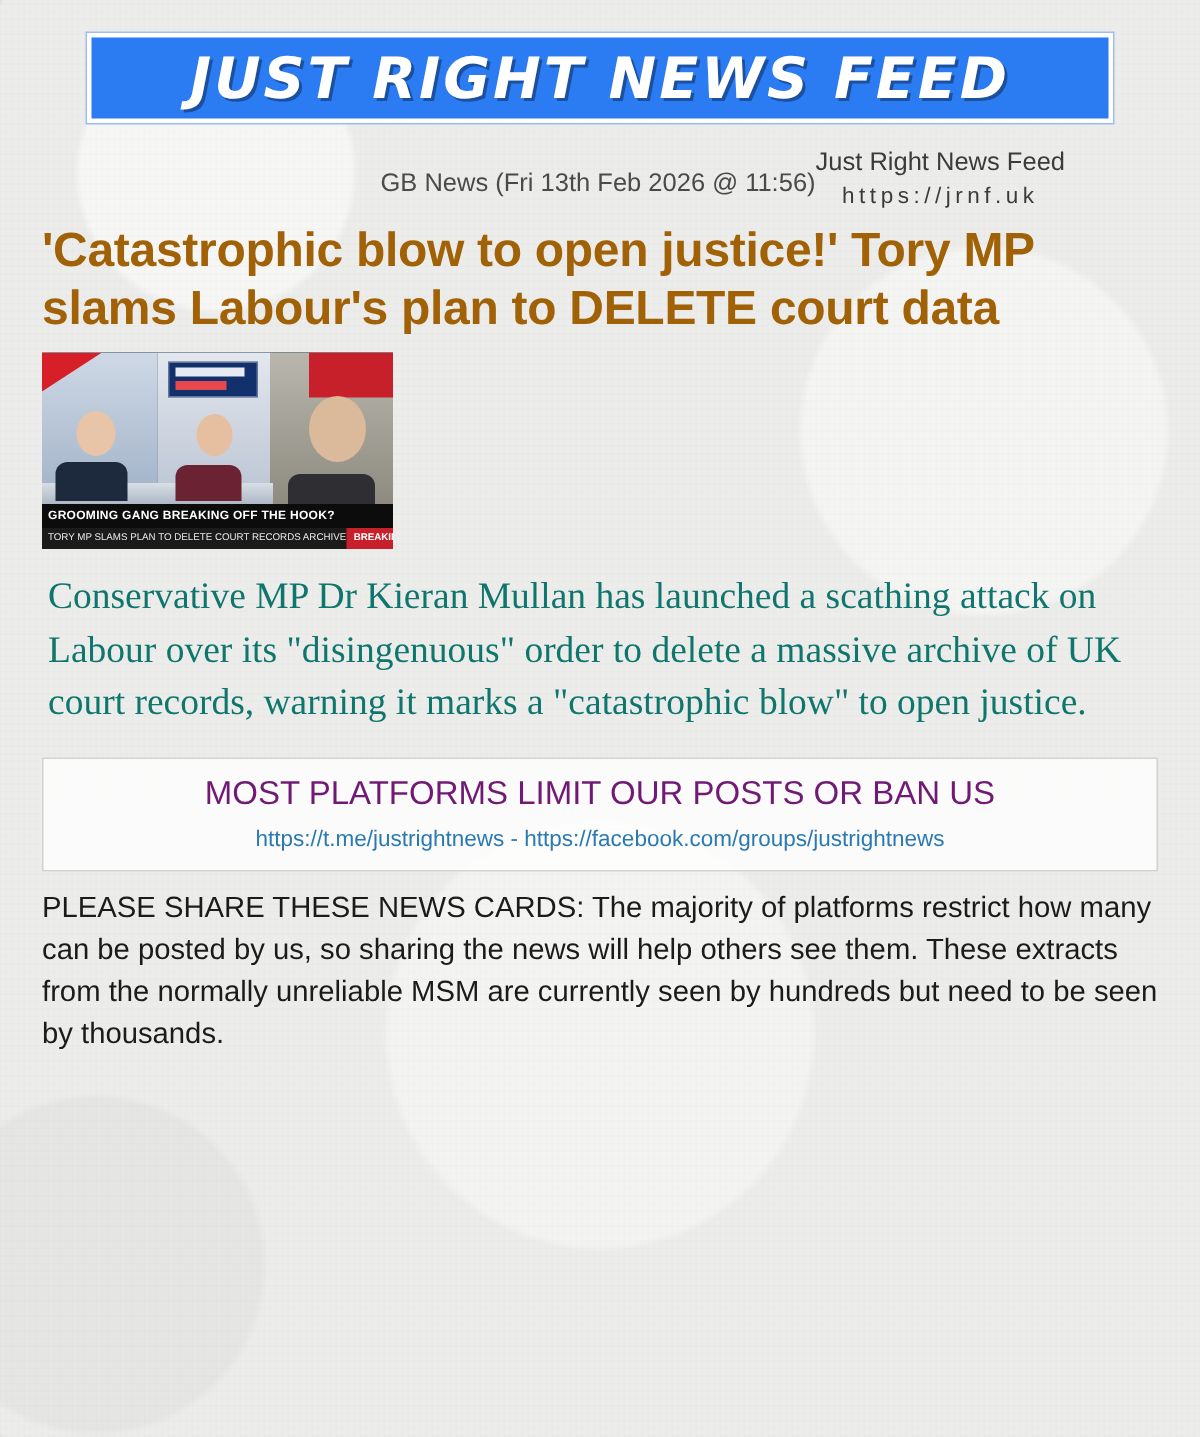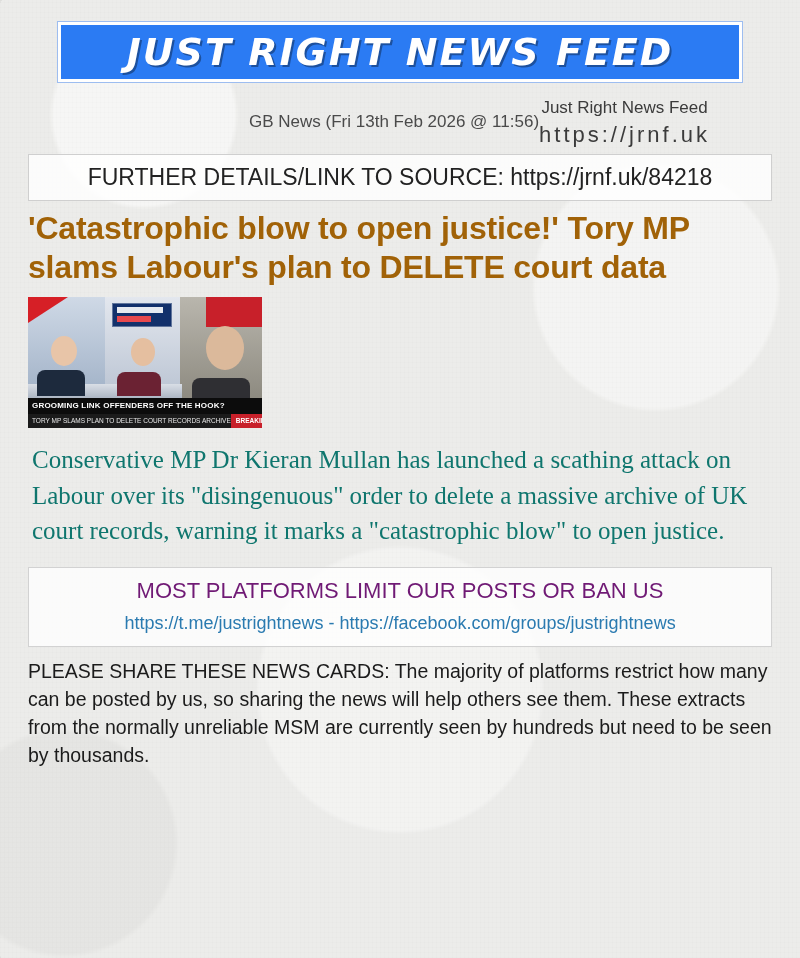--- a/index.html
+++ b/index.html
@@ -94,21 +94,21 @@
   .brand-block {
     text-align: center;
     padding-right: 60px;
   }
   .brand-name {
     font-size: 17px;
     color: #3b3b3b;
     margin-bottom: 4px;
   }
   .brand-url {
-    font-size: 22px;
+    font-size: 15px;
     color: #3b3b3b;
     letter-spacing: 3px;
   }
 
   
   .source-bar {
     margin: 6px 0 4px 0;
     background: rgba(255,255,255,0.82);
     border: 1px solid #cfcfcf;
     padding: 9px 10px;
@@ -217,21 +217,21 @@
     margin: 2px 0 10px 0;
   }
   .promo-title {
     font-family: "Liberation Sans", sans-serif;
     font-size: 22px;
     color: #701a75;
     margin-bottom: 9px;
   }
   .promo-links {
     font-family: "Liberation Sans", sans-serif;
-    font-size: 18px;
+    font-size: 15px;
     color: #2a7ab0;
   }
 
   
   .footer {
     font-family: "Liberation Sans", sans-serif;
     font-size: 19.5px;
     line-height: 1.44;
     color: #1b1b1b;
     margin-top: 2px;
@@ -250,23 +250,20 @@
   </div>
 
   <div class="meta-row">
     <div class="source-line">GB News (Fri 13th Feb 2026 @ 11:56)</div>
     <div class="brand-block">
       <div class="brand-name">Just Right News Feed</div>
       <div class="brand-url">https://jrnf.uk</div>
     </div>
   </div>
 
-  <div class="source-bar">
-    <span>FURTHER DETAILS/LINK TO SOURCE: https://jrnf.uk/84218</span>
-  </div>
 
   <div class="headline">'Catastrophic blow to open justice!' Tory MP slams Labour's plan to DELETE court data</div>
 
   <div class="thumb">
     <div class="studio"></div>
     <div class="panel-left"></div>
     <div class="panel-mid"></div>
     <div class="panel-right"></div>
     <div class="red-corner"></div>
     <div class="red-corner2"></div>
@@ -274,21 +271,21 @@
       <span class="l1"></span>
         <span class="l2"></span>
     </div>
     <div class="desk"></div>
     <div class="head h1"></div>
     <div class="b1"></div>
     <div class="head h2"></div>
     <div class="b2"></div>
     <div class="head h3"></div>
     <div class="b3"></div>
-    <div class="ticker">GROOMING LINK OFFENDERS OFF THE HOOK?</div>
+    <div class="ticker">GROOMING GANG BREAKING OFF THE HOOK?</div>
     <div class="ticker2">
       <span>TORY MP SLAMS PLAN TO DELETE COURT RECORDS ARCHIVE</span>
       <span class="live">BREAKING</span>
     </div>
   </div>
 
   <p class="body-par">Conservative MP Dr Kieran Mullan has launched a scathing attack on Labour over its "disingenuous" order to delete a massive archive of UK court records, warning it marks a "catastrophic blow" to open justice.</p>
 
   <div class="promo">
     <div class="promo-title">MOST PLATFORMS LIMIT OUR POSTS OR BAN US</div>

